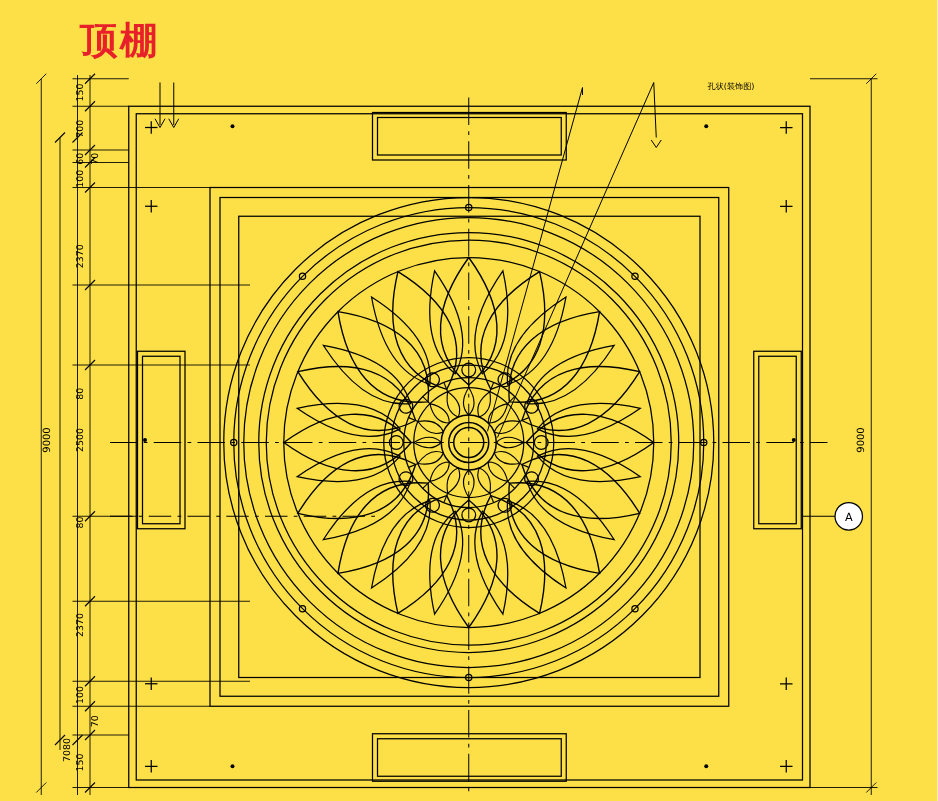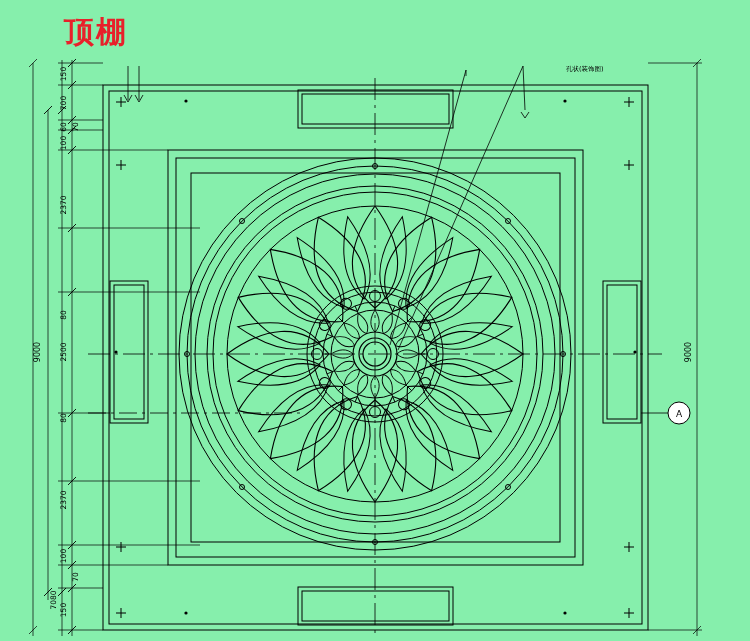--- a/index.html
+++ b/index.html
@@ -4,21 +4,21 @@
 <style>
   html, body {
     margin: 0;
     padding: 0;
     background: #ffffff;
   }
   #root {
     position: relative;
     width: 750px;
     height: 641px;
-    background: #86efac;
+    background: #fde047;
     font-family: "Liberation Sans", sans-serif;
     overflow: hidden;
   }
   #title {
     position: absolute;
     left: 64px;
     top: 12px;
     font-family: "DejaVu Sans", sans-serif;
     font-size: 30px;
     font-weight: bold;

